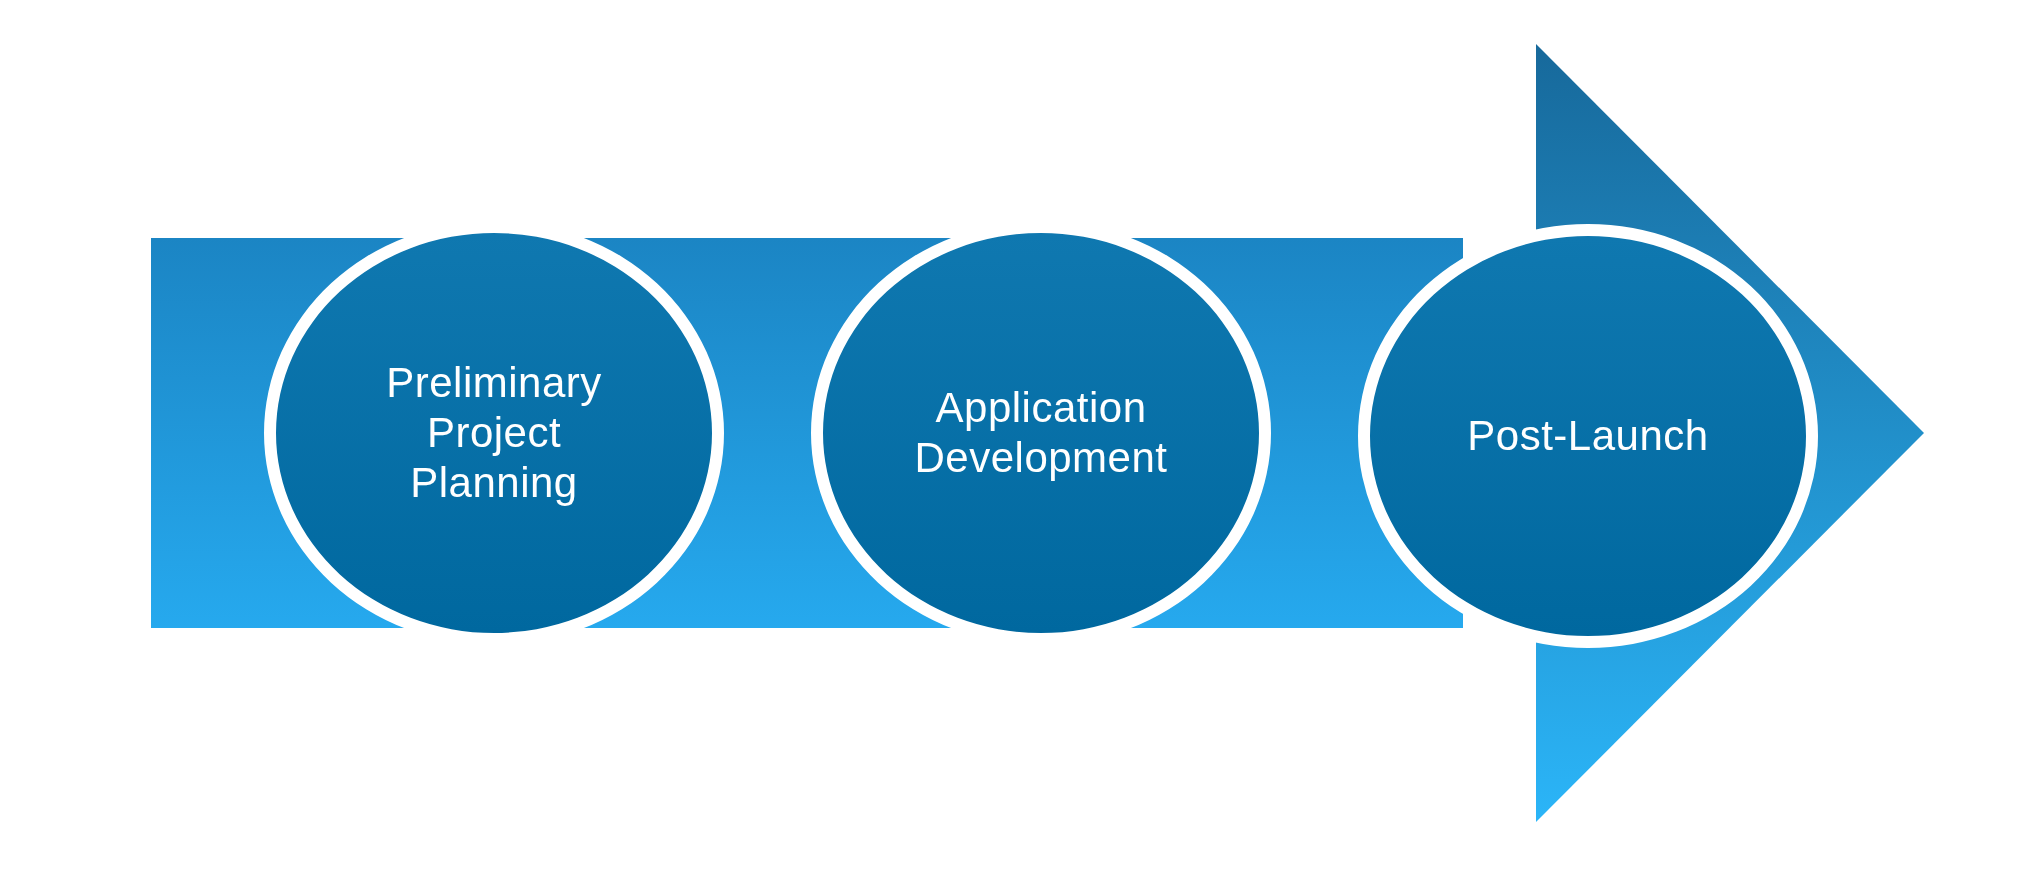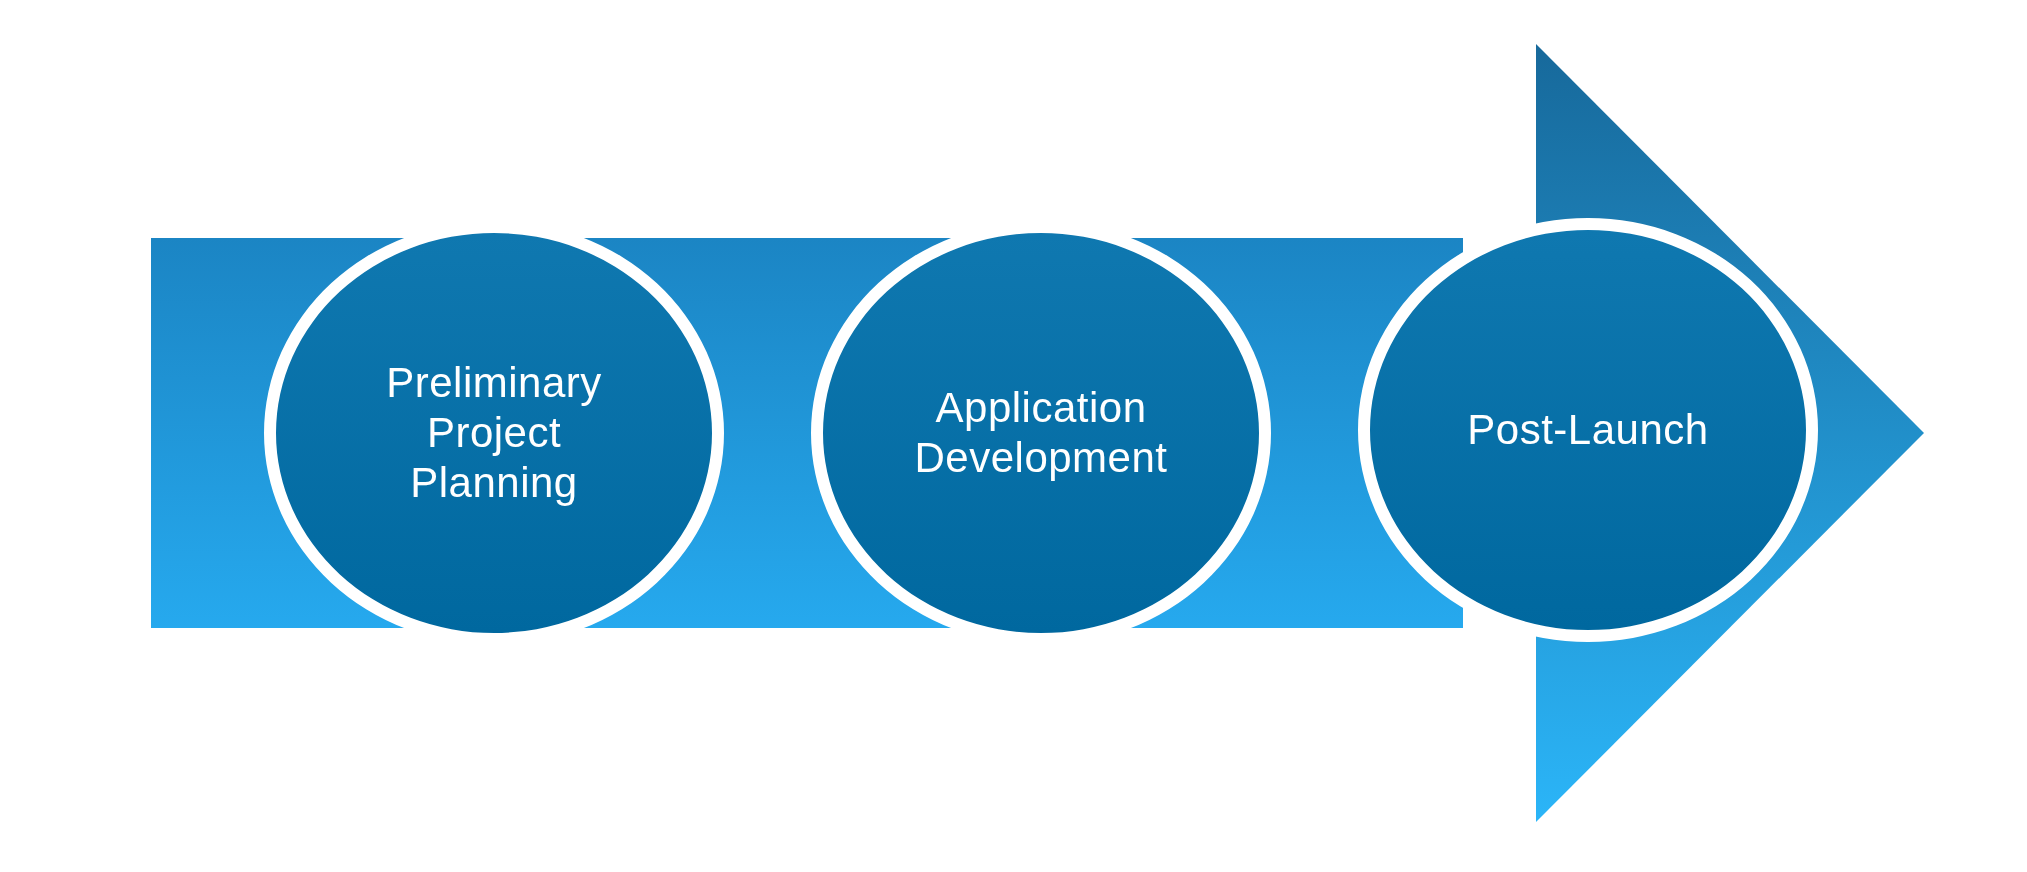--- a/index.html
+++ b/index.html
@@ -43,21 +43,21 @@
     border: 12px solid var(--ring, #ffffff);
     border-radius: 50%;
     background: linear-gradient(180deg, var(--circle-top, #0f78b0) 0%, var(--circle-bottom, #00689f) 100%);
     display: flex;
     align-items: center;
     justify-content: center;
     text-align: center;
   }
   .stage-1 { left: 264px;  top: 221px; }
   .stage-2 { left: 811px;  top: 221px; }
-  .stage-3 { left: 1358px; top: 218px; }
+  .stage-3 { left: 1358px; top: 224px; }
   .stage-label {
     font-size: 42px;
     line-height: 50px;
     font-weight: 300;
     letter-spacing: 0.5px;
     color: var(--text, #ffffff);
     white-space: pre-line;
   }
 </style>
 </head>

